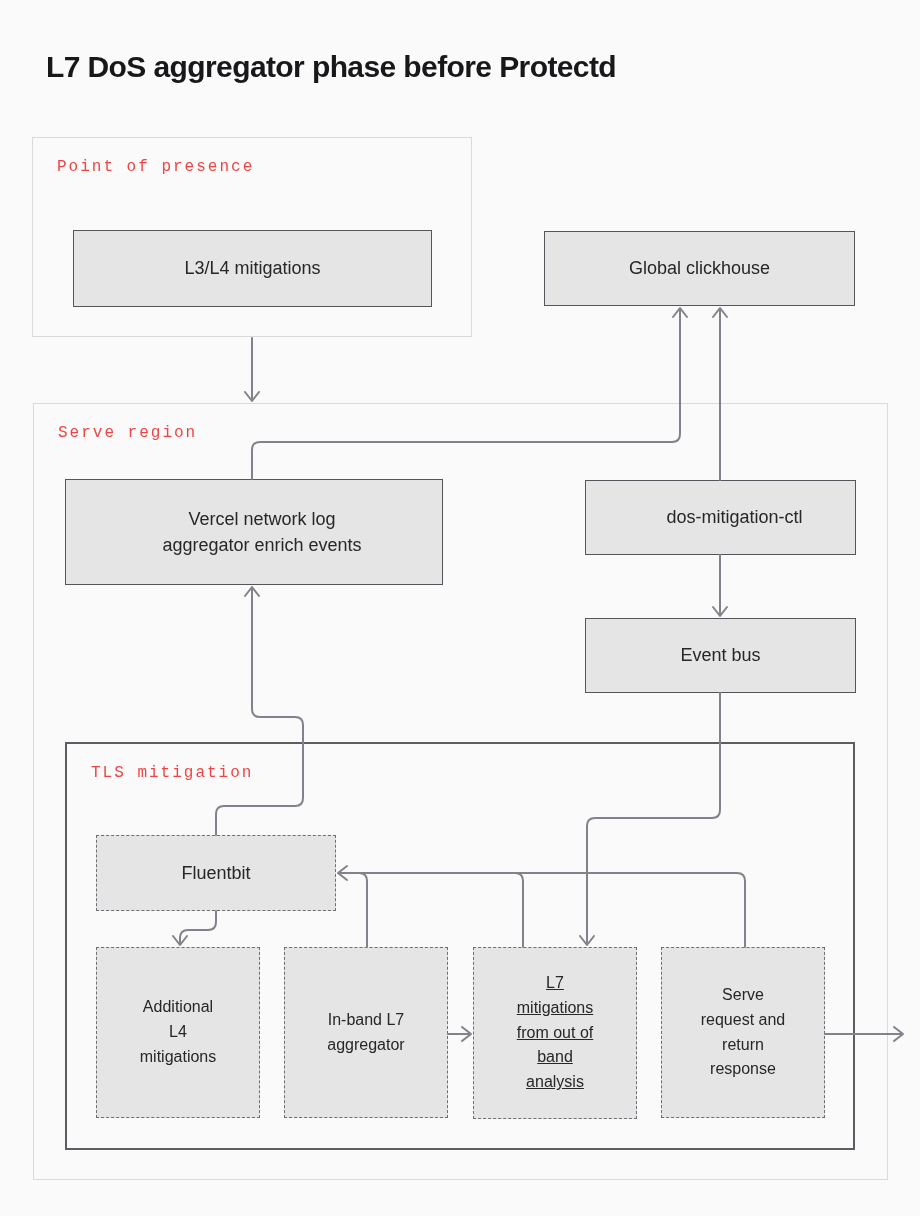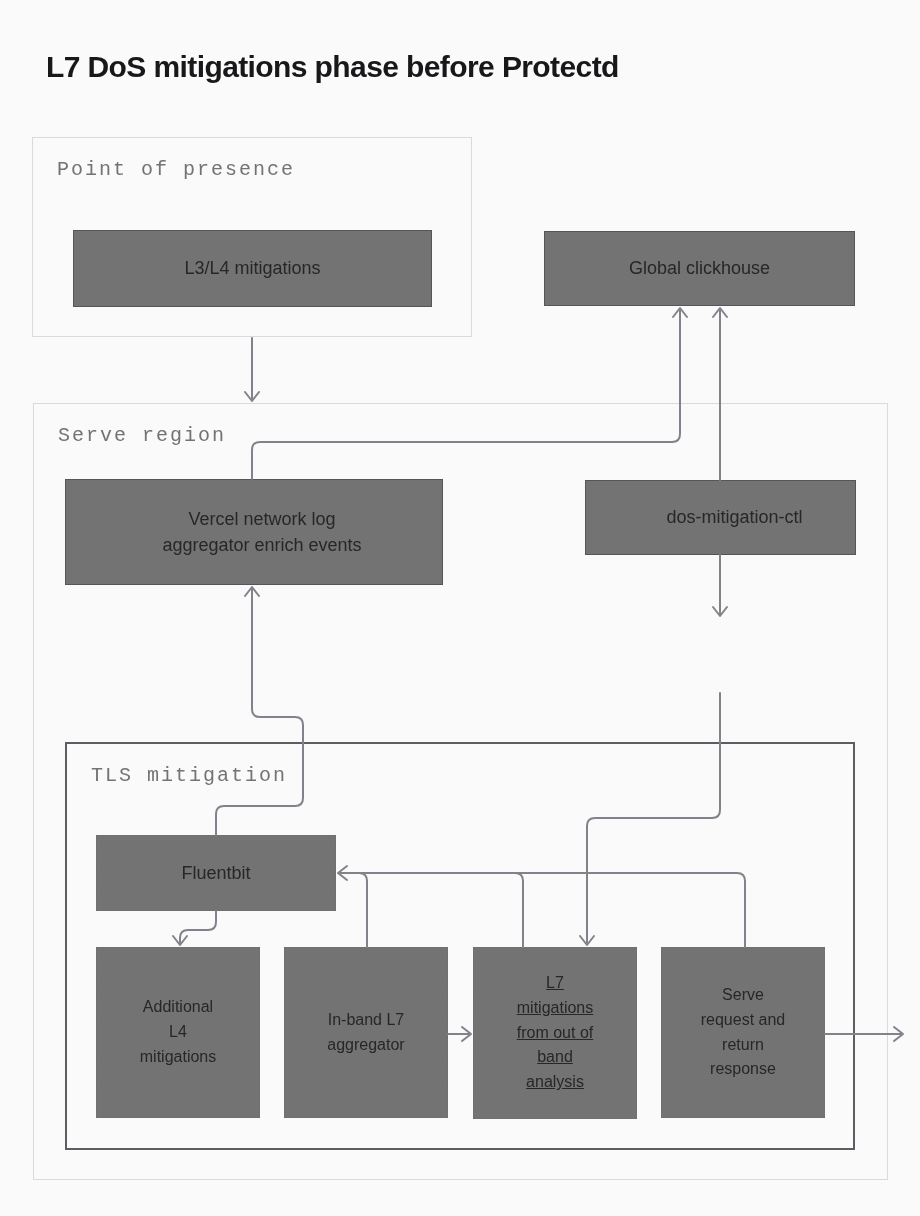--- a/index.html
+++ b/index.html
@@ -26,33 +26,33 @@
     position: absolute;
     box-sizing: border-box;
     border: 1px solid #d9d9de;
     background: transparent;
   }
   .container-label {
     position: absolute;
     left: 24px;
     top: 20px;
     font-family: "Liberation Mono", monospace;
-    font-size: 20px;
+    font-size: 16px;
     letter-spacing: 2px;
-    color: #737373;
+    color: #ef4444;
     white-space: nowrap;
   }
   .pop  { left: 32px;  top: 137px; width: 440px; height: 200px; }
   .edge { left: 33px;  top: 403px; width: 855px; height: 777px; }
   .tls  { left: 65px;  top: 742px; width: 790px; height: 408px; border: 2px solid #5c5c63; }
   .node {
     position: absolute;
     box-sizing: border-box;
     border: 1.5px solid #55555c;
-    background: #737373;
+    background: #e5e5e5;
     display: flex;
     align-items: center;
     justify-content: center;
     text-align: center;
     font-size: 18px;
     line-height: 1.45;
     color: #27272a;
   }
   .node.dashed { border: 1.5px dashed #6e6e76; }
   .node.small  { font-size: 16px; line-height: 1.55; }
@@ -83,21 +83,21 @@
     fill: none;
     stroke-linecap: round;
     stroke-linejoin: round;
   }
 </style>
 </head>
 <body>
 
 <div class="canvas">
 
-  <h1 class="title">L7 DoS mitigations phase before Protectd</h1>
+  <h1 class="title">L7 DoS aggregator phase before Protectd</h1>
 
   <div class="container pop">
     <span class="container-label">Point of presence</span>
   </div>
 
   <div class="container edge">
     <span class="container-label">Serve region</span>
   </div>
 
   <div class="container tls">
@@ -113,20 +113,23 @@
   </div>
 
   <div class="node vercel">
     <span class="w230">Vercel network log aggregator enrich events</span>
   </div>
 
   <div class="node dosctl">
     <span>dos-mitigation-ctl</span>
   </div>
 
+  <div class="node eventbus">
+    <span>Event bus</span>
+  </div>
 
   <div class="node dashed fluentbit">
     <span>Fluentbit</span>
   </div>
 
   <div class="node dashed small l4add">
     <span class="w92">Additional L4 mitigations</span>
   </div>
 
   <div class="node dashed small inband">

